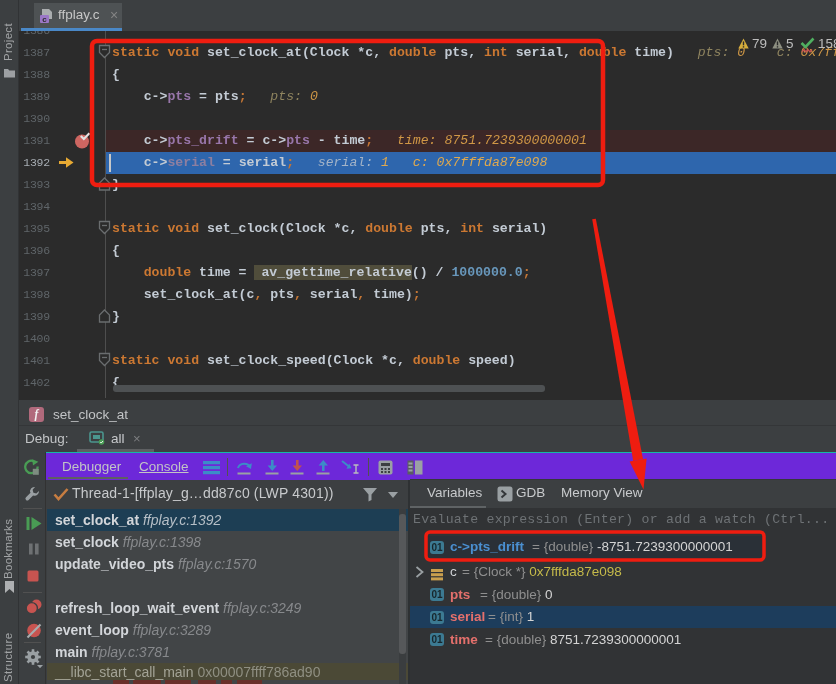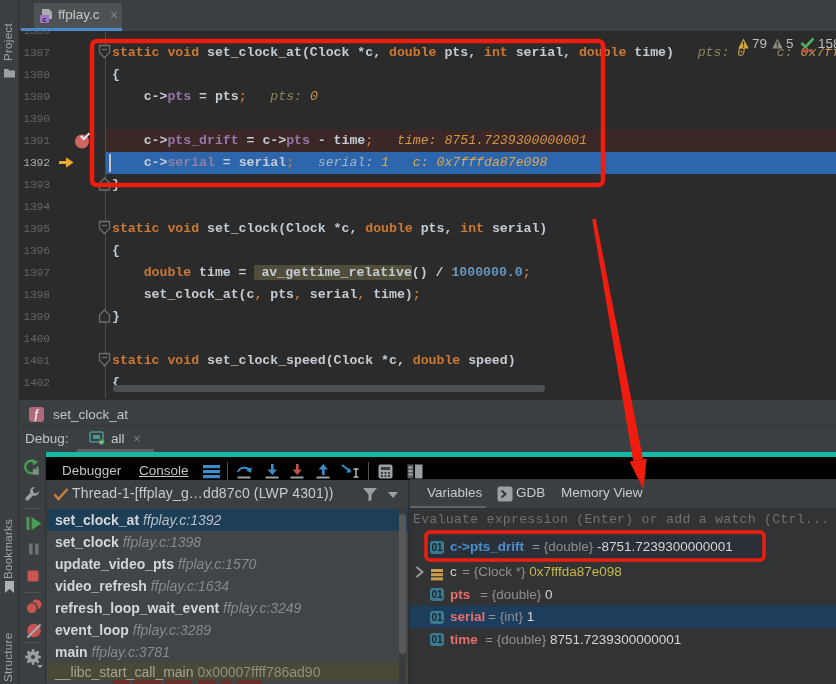--- a/index.html
+++ b/index.html
@@ -25,21 +25,21 @@
   .pu { color:#9876aa; }
   .nm { color:#6897bb; }
   .pn { color:#c57635; }
   .hint { font-style:italic; font-weight:normal; font-size:13.2px; }
   .hl { color:#8f845f; }
   .hv { color:#cf9746; }
   #gline { position:absolute; left:85.5px; top:0; width:1px; height:368px; background:#4e4e4e; }
   
   #crumb { left:19px; top:398px; width:817px; height:28px; background:#3c3f41; border-top:2px solid #2b2b2b; border-bottom:1px solid #343638;}
   #dbgbar { left:19px; top:426px; width:817px; height:26px; background:#3c3f41;}
-  #toolrow { left:19px; top:452px; width:817px; height:28px; background:#000000; border-top:5px solid #14b8a6;}
+  #toolrow { left:19px; top:452px; width:817px; height:28px; background:#6d28d9; border-top:1px solid #14b8a6;}
   #lefttools { left:19px; top:452px; width:27px; height:232px; background:#3c3f41; border-right:1px solid #323232;}
   #threadrow { left:47px; top:480px; width:363px; height:29px; background:#3c3f41;}
   #frames { left:47px; top:509px; width:361px; height:175px; background:#424547; }
   .frow { position:absolute; left:0; width:361px; height:22px; line-height:22px; font-size:14px; color:#d2d5d9; }
   .frow b { font-weight:bold; }
   .floc { color:#87898c; font-style:italic; }
   #vars { left:410px; top:480px; width:426px; height:204px; background:#313335; }
   #varhdr { position:absolute; left:0; top:0; width:426px; height:28px; background:#3c3f41; }
   .vrow { position:absolute; left:0; width:426px; height:22px; line-height:22px; font-size:13.5px; color:#d4d4d4;}
   .vg { color:#8f8f8f; }
@@ -306,21 +306,20 @@
       </svg>
     <svg class="abs" style="left:340px; top:11px;" width="12" height="8" viewBox="0 0 12 8">
       <path d="M1 1 L6 7 L11 1 z" fill="#9aa0a3"></path>
       </svg>
   </div>
 
   <div class="abs" id="frames">
     <div class="frow" style="top:0; background:#1d3e54;"><span style="margin-left:8px;"><b>set_clock_at</b> <span class="floc" style="color:#b6bfc7;">ffplay.c:1392</span></span></div>
     <div class="frow" style="top:22px;"><span style="margin-left:8px;"><b>set_clock</b> <span class="floc">ffplay.c:1398</span></span></div>
     <div class="frow" style="top:44px;"><span style="margin-left:8px;"><b>update_video_pts</b> <span class="floc">ffplay.c:1570</span></span></div>
-    <div class="frow" style="top:66px;"><span style="margin-left:8px;"><b>video_refresh</b> <span class="floc">ffplay.c:1634</span></span></div>
     <div class="frow" style="top:88px;"><span style="margin-left:8px;"><b>refresh_loop_wait_event</b> <span class="floc">ffplay.c:3249</span></span></div>
     <div class="frow" style="top:110px;"><span style="margin-left:8px;"><b>event_loop</b> <span class="floc">ffplay.c:3289</span></span></div>
     <div class="frow" style="top:132px;"><span style="margin-left:8px;"><b>main</b> <span class="floc">ffplay.c:3781</span></span></div>
     <div class="frow" style="top:154px; height:17px; line-height:18px; background:#4b4936; color:#a3a396;"><span style="margin-left:8px;">__libc_start_call_main <span style="color:#8f8f82;">0x00007ffff786ad90</span></span></div>
     <div class="abs" style="top:171px; left:8px; width:120px; height:4px; background:transparent;"></div>
 
     <div class="abs" style="left:352px; top:0px; width:7px; height:175px; background:#3a3d3f;"></div>
     <div class="abs" style="left:352px; top:5px; width:7px; height:140px; background:#56585a; border-radius:3px;"></div>
   </div>
 

